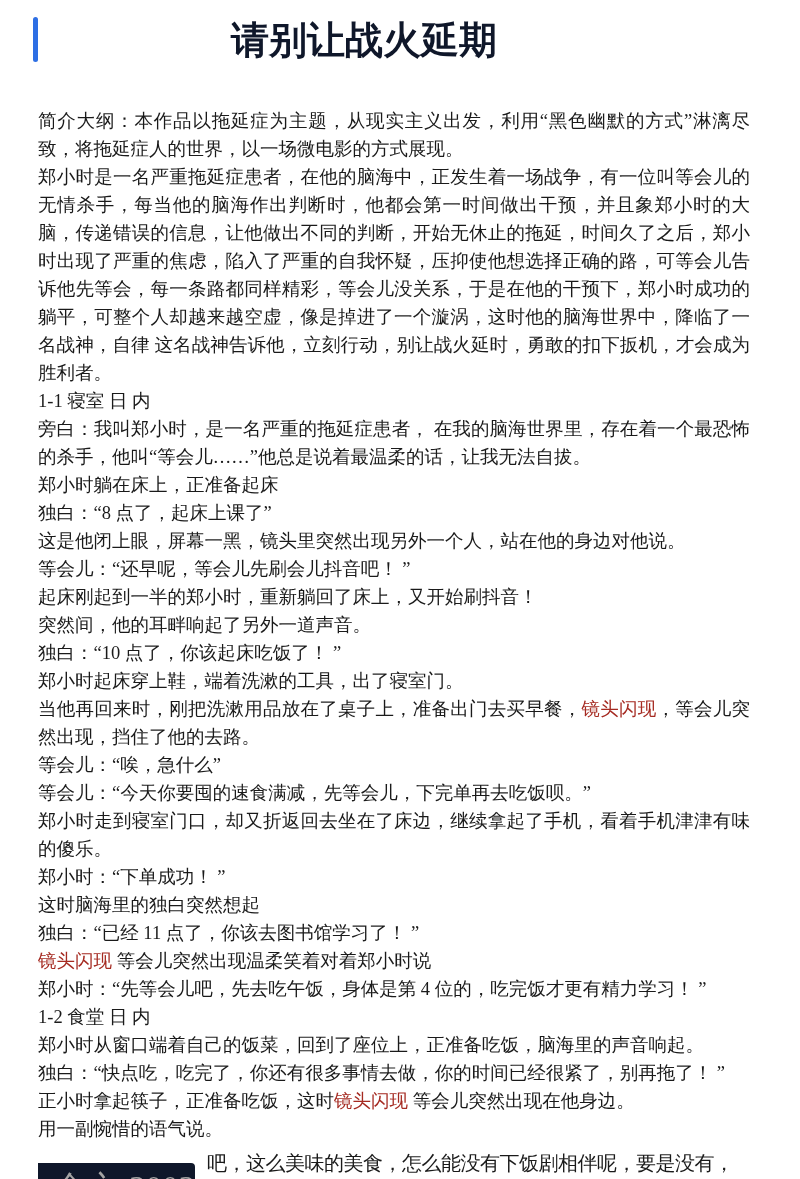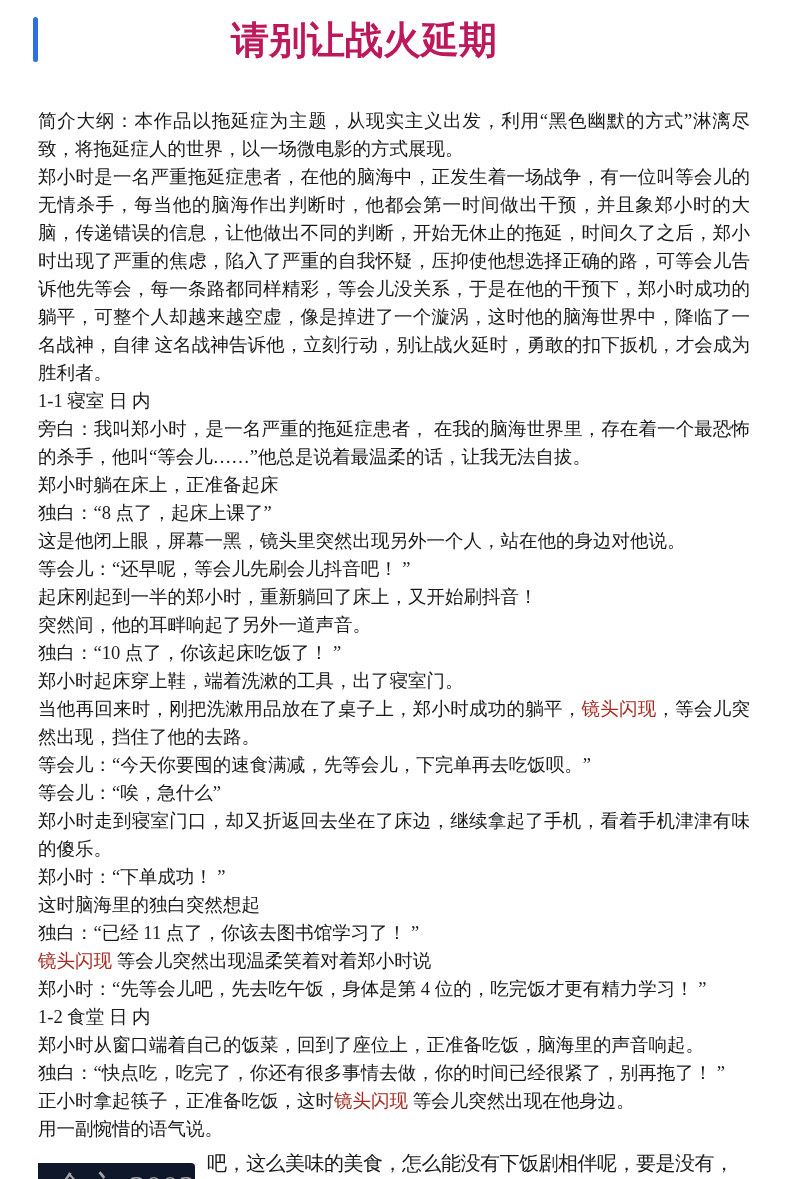--- a/index.html
+++ b/index.html
@@ -13,21 +13,21 @@
   .page{position:relative;width:800px;height:1179px;background:#ffffff;}
   .title-row{position:relative;height:96px;}
   .accent-bar{
     position:absolute;left:33px;top:17px;width:5px;height:45px;
     background:var(--accent,#2e6fe4);border-radius:2.5px;
   }
   h1.doc-title{
     margin:0;padding:19px 72px 0 0;
     text-align:center;
     font-size:38px;line-height:42px;font-weight:700;
-    color:#be185d;letter-spacing:0px;
+    color:#0f172a;letter-spacing:0px;
     font-family:"Liberation Serif","DejaVu Serif",serif;
   }
   .content{padding:11px 50px 0 38px;}
   p.para{
     margin:0;padding:0;
     font-size:18.5px;line-height:28px;
     text-align:justify;text-justify:inter-character;
     word-break:break-all;
     color:#1a1a1a;
   }
@@ -62,23 +62,23 @@
       <p class="para"><span class="run">1-1 寝室 日 内</span></p>
       <p class="para"><span class="run">旁白：我叫郑小时，是一名严重的拖延症患者， 在我的脑海世界里，存在着一个最恐怖的杀手，他叫“等会儿……”他总是说着最温柔的话，让我无法自拔。</span></p>
       <p class="para"><span class="run">郑小时躺在床上，正准备起床</span></p>
       <p class="para"><span class="run">独白：“8 点了，起床上课了”</span></p>
       <p class="para"><span class="run">这是他闭上眼，屏幕一黑，镜头里突然出现另外一个人，站在他的身边对他说。</span></p>
       <p class="para"><span class="run">等会儿：“还早呢，等会儿先刷会儿抖音吧！ ”</span></p>
       <p class="para"><span class="run">起床刚起到一半的郑小时，重新躺回了床上，又开始刷抖音！</span></p>
       <p class="para"><span class="run">突然间，他的耳畔响起了另外一道声音。</span></p>
       <p class="para"><span class="run">独白：“10 点了，你该起床吃饭了！ ”</span></p>
       <p class="para"><span class="run">郑小时起床穿上鞋，端着洗漱的工具，出了寝室门。</span></p>
-      <p class="para"><span class="run">当他再回来时，刚把洗漱用品放在了桌子上，郑小时成功的躺平，</span><span class="red">镜头闪现</span><span class="run">，等会儿突然出现，挡住了他的去路。</span></p>
+      <p class="para"><span class="run">当他再回来时，刚把洗漱用品放在了桌子上，准备出门去买早餐，</span><span class="red">镜头闪现</span><span class="run">，等会儿突然出现，挡住了他的去路。</span></p>
+      <p class="para"><span class="run">等会儿：“唉，急什么”</span></p>
       <p class="para"><span class="run">等会儿：“今天你要囤的速食满减，先等会儿，下完单再去吃饭呗。”</span></p>
-      <p class="para"><span class="run">等会儿：“唉，急什么”</span></p>
       <p class="para"><span class="run">郑小时走到寝室门口，却又折返回去坐在了床边，继续拿起了手机，看着手机津津有味的傻乐。</span></p>
       <p class="para"><span class="run">郑小时：“下单成功！ ”</span></p>
       <p class="para"><span class="run">这时脑海里的独白突然想起</span></p>
       <p class="para"><span class="run">独白：“已经 11 点了，你该去图书馆学习了！ ”</span></p>
       <p class="para"><span class="red">镜头闪现</span><span class="run"> 等会儿突然出现温柔笑着对着郑小时说</span></p>
       <p class="para"><span class="run">郑小时：“先等会儿吧，先去吃午饭，身体是第 4 位的，吃完饭才更有精力学习！ ”</span></p>
       <p class="para"><span class="run">1-2 食堂 日 内</span></p>
       <p class="para"><span class="run">郑小时从窗口端着自己的饭菜，回到了座位上，正准备吃饭，脑海里的声音响起。</span></p>
       <p class="para"><span class="run">独白：“快点吃，吃完了，你还有很多事情去做，你的时间已经很紧了，别再拖了！ ”</span></p>
       <p class="para"><span class="run">正小时拿起筷子，正准备吃饭，这时</span><span class="red">镜头闪现</span><span class="run"> 等会儿突然出现在他身边。</span></p>

